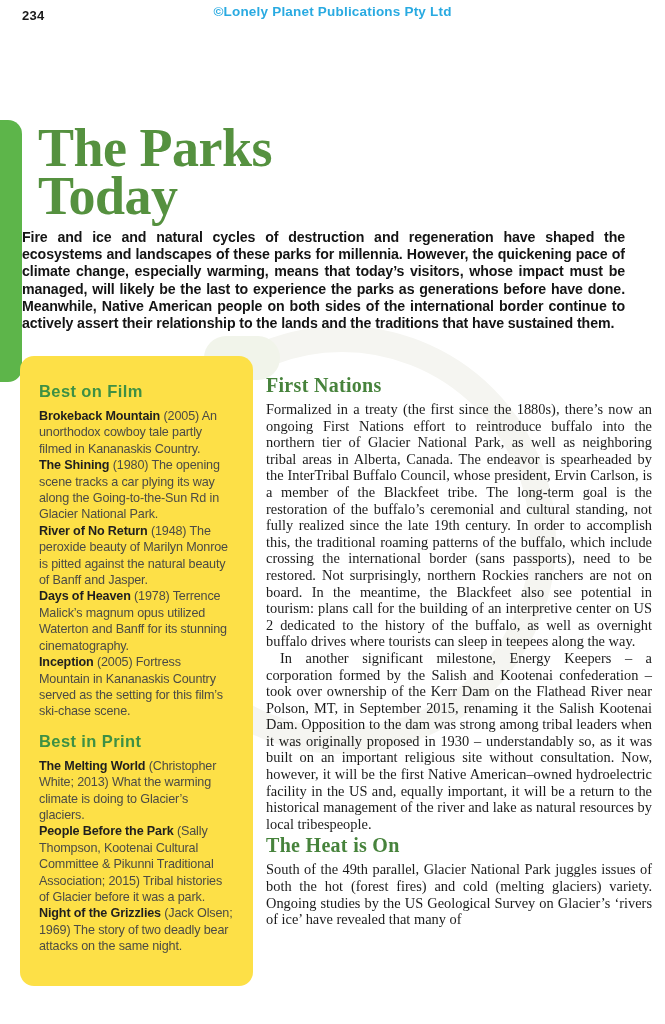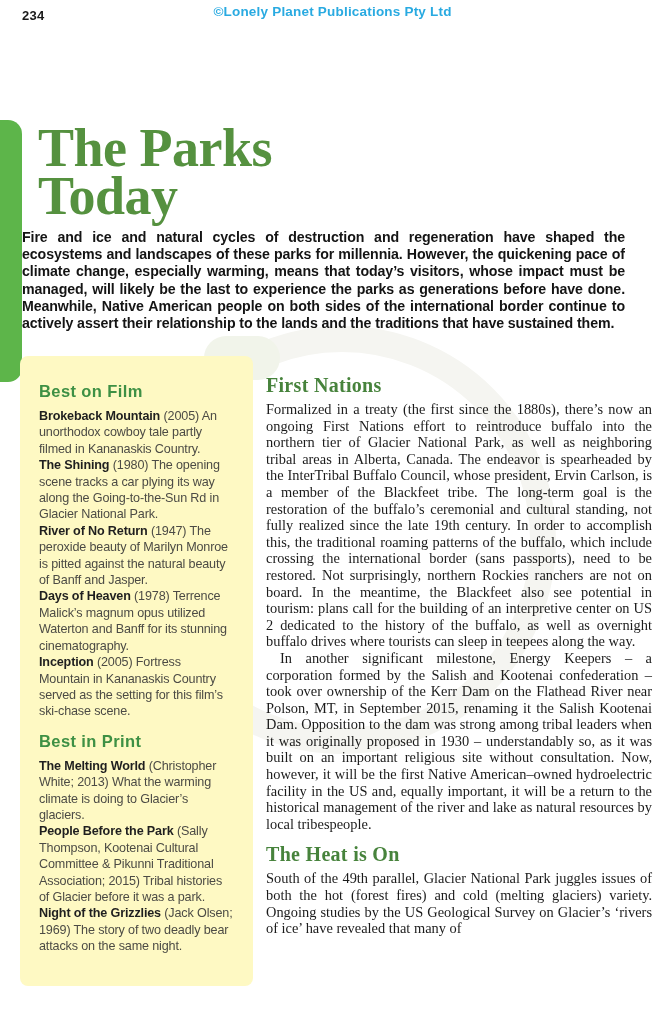--- a/index.html
+++ b/index.html
@@ -47,21 +47,21 @@
   
   .intro{
     left:22px;top:229px;width:603px;
     font-size:14.2px;line-height:17.2px;font-weight:bold;color:#141414;
     text-align:justify;letter-spacing:-0.1px;
   }
 
   
   .sidebar{
     left:20px;top:356px;width:233px;height:630px;
-    background:#fef9c3;border-radius:8px;box-sizing:border-box;
+    background:#fde047;border-radius:14px;box-sizing:border-box;
     padding:26px 19px 20px 19px;
   }
   .sidebar h3{
     margin:0 0 7px 0;font-size:16.5px;font-weight:bold;color:#3e9044;
     letter-spacing:.4px;
   }
   .sidebar .section + .section{margin-top:12px;}
   .sidebar p{
     margin:0;font-size:12.6px;line-height:16.4px;color:#4c4b45;
     letter-spacing:-0.15px;
@@ -70,21 +70,21 @@
 
   
   .main-col{
     left:266px;top:374px;width:386px;
   }
   .main-col h2{
     margin:0 0 4px 0;
     font-family:"Liberation Serif","DejaVu Serif",serif;
     font-size:20px;font-weight:bold;color:#47833c;letter-spacing:.3px;
   }
-  .main-col .section + .section{margin-top:11px;}
+  .main-col .section + .section{margin-top:2px;}
   .main-col p{
     margin:0;
     font-family:"Liberation Serif","DejaVu Serif",serif;
     font-size:14.4px;line-height:16.6px;color:#1b1b1b;
     text-align:justify;hyphens:auto;
   }
   .main-col p.indent{text-indent:14px;}
 </style>
 </head>
 <body>
@@ -102,21 +102,21 @@
   <div>Today</div>
 </div>
 
 <div class="layer intro">Fire and ice and natural cycles of destruction and regeneration have shaped the ecosystems and landscapes of these parks for millennia. However, the quickening pace of climate change, especially warming, means that today’s visitors, whose impact must be managed, will likely be the last to experience the parks as generations before have done. Meanwhile, Native American people on both sides of the international border continue to actively assert their relationship to the lands and the traditions that have sustained them.</div>
 
 <div class="layer sidebar">
   <div class="section">
     <h3>Best on Film</h3>
     <p><strong>Brokeback Mountain</strong><span> (2005) An unorthodox cowboy tale partly filmed in Kananaskis Country.</span></p>
     <p><strong>The Shining</strong><span> (1980) The opening scene tracks a car plying its way along the Going-to-the-Sun Rd in Glacier National Park.</span></p>
-    <p><strong>River of No Return</strong><span> (1947) The peroxide beauty of Marilyn Monroe is pitted against the natural beauty of Banff and Jasper.</span></p>
+    <p><strong>River of No Return</strong><span> (1948) The peroxide beauty of Marilyn Monroe is pitted against the natural beauty of Banff and Jasper.</span></p>
     <p><strong>Days of Heaven</strong><span> (1978) Terrence Malick’s magnum opus utilized Waterton and Banff for its stunning cinematography.</span></p>
     <p><strong>Inception</strong><span> (2005) Fortress Mountain in Kananaskis Country served as the setting for this film’s ski-chase scene.</span></p>
   </div>
   <div class="section">
     <h3>Best in Print</h3>
     <p><strong>The Melting World</strong><span> (Christopher White; 2013) What the warming climate is doing to Glacier’s glaciers.</span></p>
     <p><strong>People Before the Park</strong><span> (Sally Thompson, Kootenai Cultural Committee &amp; Pikunni Traditional Association; 2015) Tribal histories of Glacier before it was a park.</span></p>
     <p><strong>Night of the Grizzlies</strong><span> (Jack Olsen; 1969) The story of two deadly bear attacks on the same night.</span></p>
   </div>
 </div>

